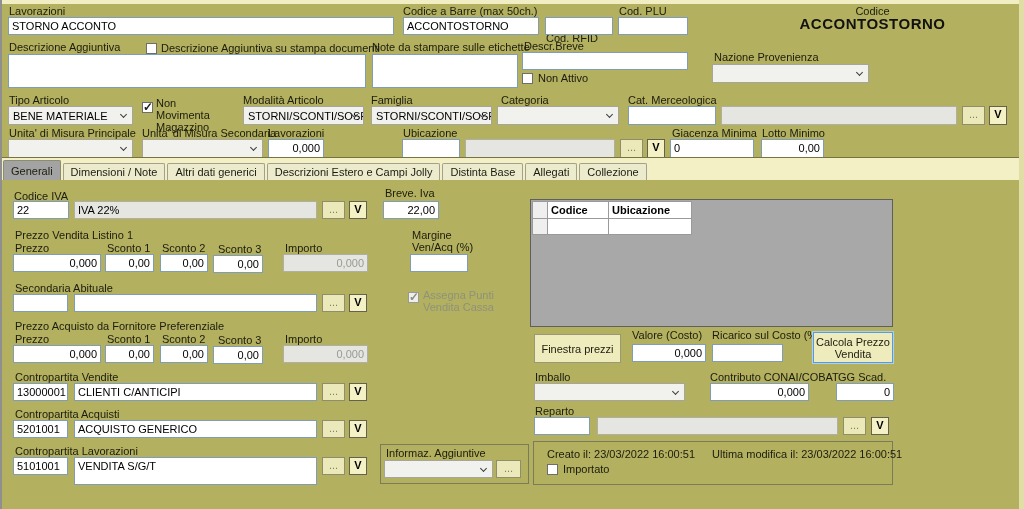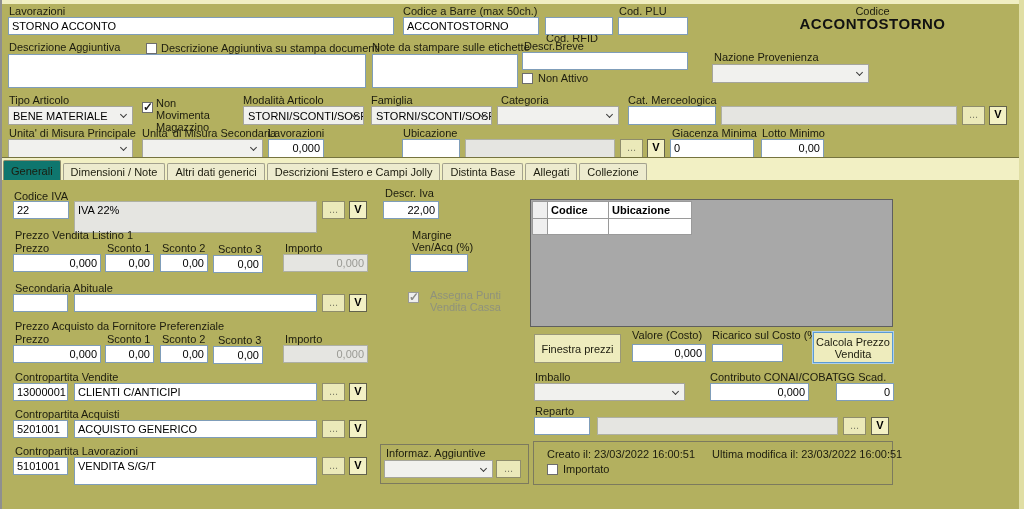--- a/index.html
+++ b/index.html
@@ -22,21 +22,21 @@
   .bigbtn { position:absolute; background:#eeecbd; border:1px solid #9a9878; font-size:11px; color:#1c1c0e; display:flex; align-items:center; justify-content:center; text-align:center; line-height:12px; }
   .bigbtn.focus { border:1px solid #5b9bd5; box-shadow:0 0 0 1px #aed0ec; }
   .chk { position:absolute; width:11px; height:11px; background:#fff; border:1px solid #6d6d6d; }
   .chk.checked::after { content:"\2713"; position:absolute; left:0; top:-3px; font-size:12px; font-weight:bold; color:#1a1a1a; }
   .chk.dis { background:#eeeeec; border-color:#9a9a94; }
   .chk.dis.checked::after { color:#8b8b85; }
   .grp { position:absolute; border:1px solid #7c7a5e; }
   .divider { position:absolute; left:0; top:157px; width:1024px; height:1px; background:#75733f; }
   .tabstrip { position:absolute; left:0; top:158px; width:1024px; height:22px; background:#f2f0c4; display:flex; align-items:flex-end; padding-left:3px; }
   .tab { font-size:11px; color:#1c1c0e; background:#edebce; border:1px solid #a3a18e; border-bottom:none; border-radius:2px 2px 0 0; padding:2px 7px 2px 7px; margin-right:2px; height:17px; white-space:nowrap; }
-  .tab.active { background:#0f766e; border-color:#8e8c6e; height:20px; padding-top:4px; font-weight:normal; }
+  .tab.active { background:#a3a3a3; border-color:#8e8c6e; height:20px; padding-top:4px; font-weight:normal; }
   .tablebox { position:absolute; background:#a8a8a8; border:1px solid #5f5f5f; }
   .tcell { position:absolute; background:#fff; border:1px solid #9a9a9a; font-size:11px; padding:2px 3px 0 3px; overflow:hidden; }
   .tcell.hdr { font-weight:bold; }
   .tcell.sel { background:#efefef; }
   .win-top { position:absolute; left:0; top:0; width:1024px; height:4px; background:#f0eec2; }
   .win-left { position:absolute; left:0; top:0; width:2px; height:509px; background:#8f8f8f; }
   .win-right { position:absolute; left:1019px; top:0; width:5px; height:509px; background:#e0dea4; }
 </style>
 </head>
 <body>
@@ -124,24 +124,24 @@
     <div class="tab">Dimensioni / Note</div>
     <div class="tab">Altri dati generici</div>
     <div class="tab">Descrizioni Estero e Campi Jolly</div>
     <div class="tab">Distinta Base</div>
     <div class="tab">Allegati</div>
     <div class="tab">Collezione</div>
   </div>
 
   <div class="lbl" style="left:14px;top:190px;">Codice IVA</div>
   <div class="field" style="left:13px;top:201px;width:56px;height:18px;">22</div>
-  <div class="field dis" style="left:74px;top:201px;width:243px;height:32px;">IVA 22%</div>
+  <div class="field dis" style="left:74px;top:201px;width:243px;height:18px;">IVA 22%</div>
   <div class="btn" style="left:322px;top:201px;width:23px;height:18px;">...</div>
   <div class="btn v" style="left:349px;top:201px;width:18px;height:18px;">V</div>
-  <div class="lbl" style="left:385px;top:187px;">Descr. Iva</div>
+  <div class="lbl" style="left:385px;top:187px;">Breve. Iva</div>
   <div class="field num" style="left:383px;top:201px;width:56px;height:18px;">22,00</div>
 
   <div class="lbl" style="left:15px;top:229px;">Prezzo Vendita Listino 1</div>
   <div class="lbl" style="left:15px;top:242px;">Prezzo</div>
   <div class="lbl" style="left:107px;top:242px;">Sconto 1</div>
   <div class="lbl" style="left:162px;top:242px;">Sconto 2</div>
   <div class="lbl" style="left:218px;top:243px;">Sconto 3</div>
   <div class="lbl" style="left:285px;top:242px;">Importo</div>
   <div class="field num" style="left:13px;top:254px;width:88px;height:18px;">0,000</div>
   <div class="field num" style="left:105px;top:254px;width:49px;height:18px;">0,00</div>
@@ -152,21 +152,21 @@
   <div class="lbl wrap" style="left:412px;top:229px;width:64px;">Margine Ven/Acq (%)</div>
   <div class="field" style="left:410px;top:254px;width:58px;height:18px;"></div>
 
   <div class="lbl" style="left:15px;top:282px;">Secondaria Abituale</div>
   <div class="field" style="left:13px;top:294px;width:55px;height:18px;"></div>
   <div class="field" style="left:74px;top:294px;width:243px;height:18px;"></div>
   <div class="btn" style="left:322px;top:294px;width:23px;height:18px;">...</div>
   <div class="btn v" style="left:349px;top:294px;width:18px;height:18px;">V</div>
 
   <div class="chk dis checked" style="left:408px;top:292px;"></div>
-  <div class="lbl wrap dim" style="left:423px;top:289px;width:85px;text-align:center;">Assegna  Punti Vendita Cassa</div>
+  <div class="lbl wrap dim" style="left:423px;top:289px;width:85px;">Assegna  Punti Vendita Cassa</div>
 
   <div class="lbl" style="left:15px;top:320px;">Prezzo Acquisto da Fornitore Preferenziale</div>
   <div class="lbl" style="left:15px;top:333px;">Prezzo</div>
   <div class="lbl" style="left:107px;top:333px;">Sconto 1</div>
   <div class="lbl" style="left:162px;top:333px;">Sconto 2</div>
   <div class="lbl" style="left:218px;top:334px;">Sconto 3</div>
   <div class="lbl" style="left:285px;top:333px;">Importo</div>
   <div class="field num" style="left:13px;top:345px;width:88px;height:18px;">0,000</div>
   <div class="field num" style="left:105px;top:345px;width:49px;height:18px;">0,00</div>
   <div class="field num" style="left:160px;top:345px;width:48px;height:18px;">0,00</div>

